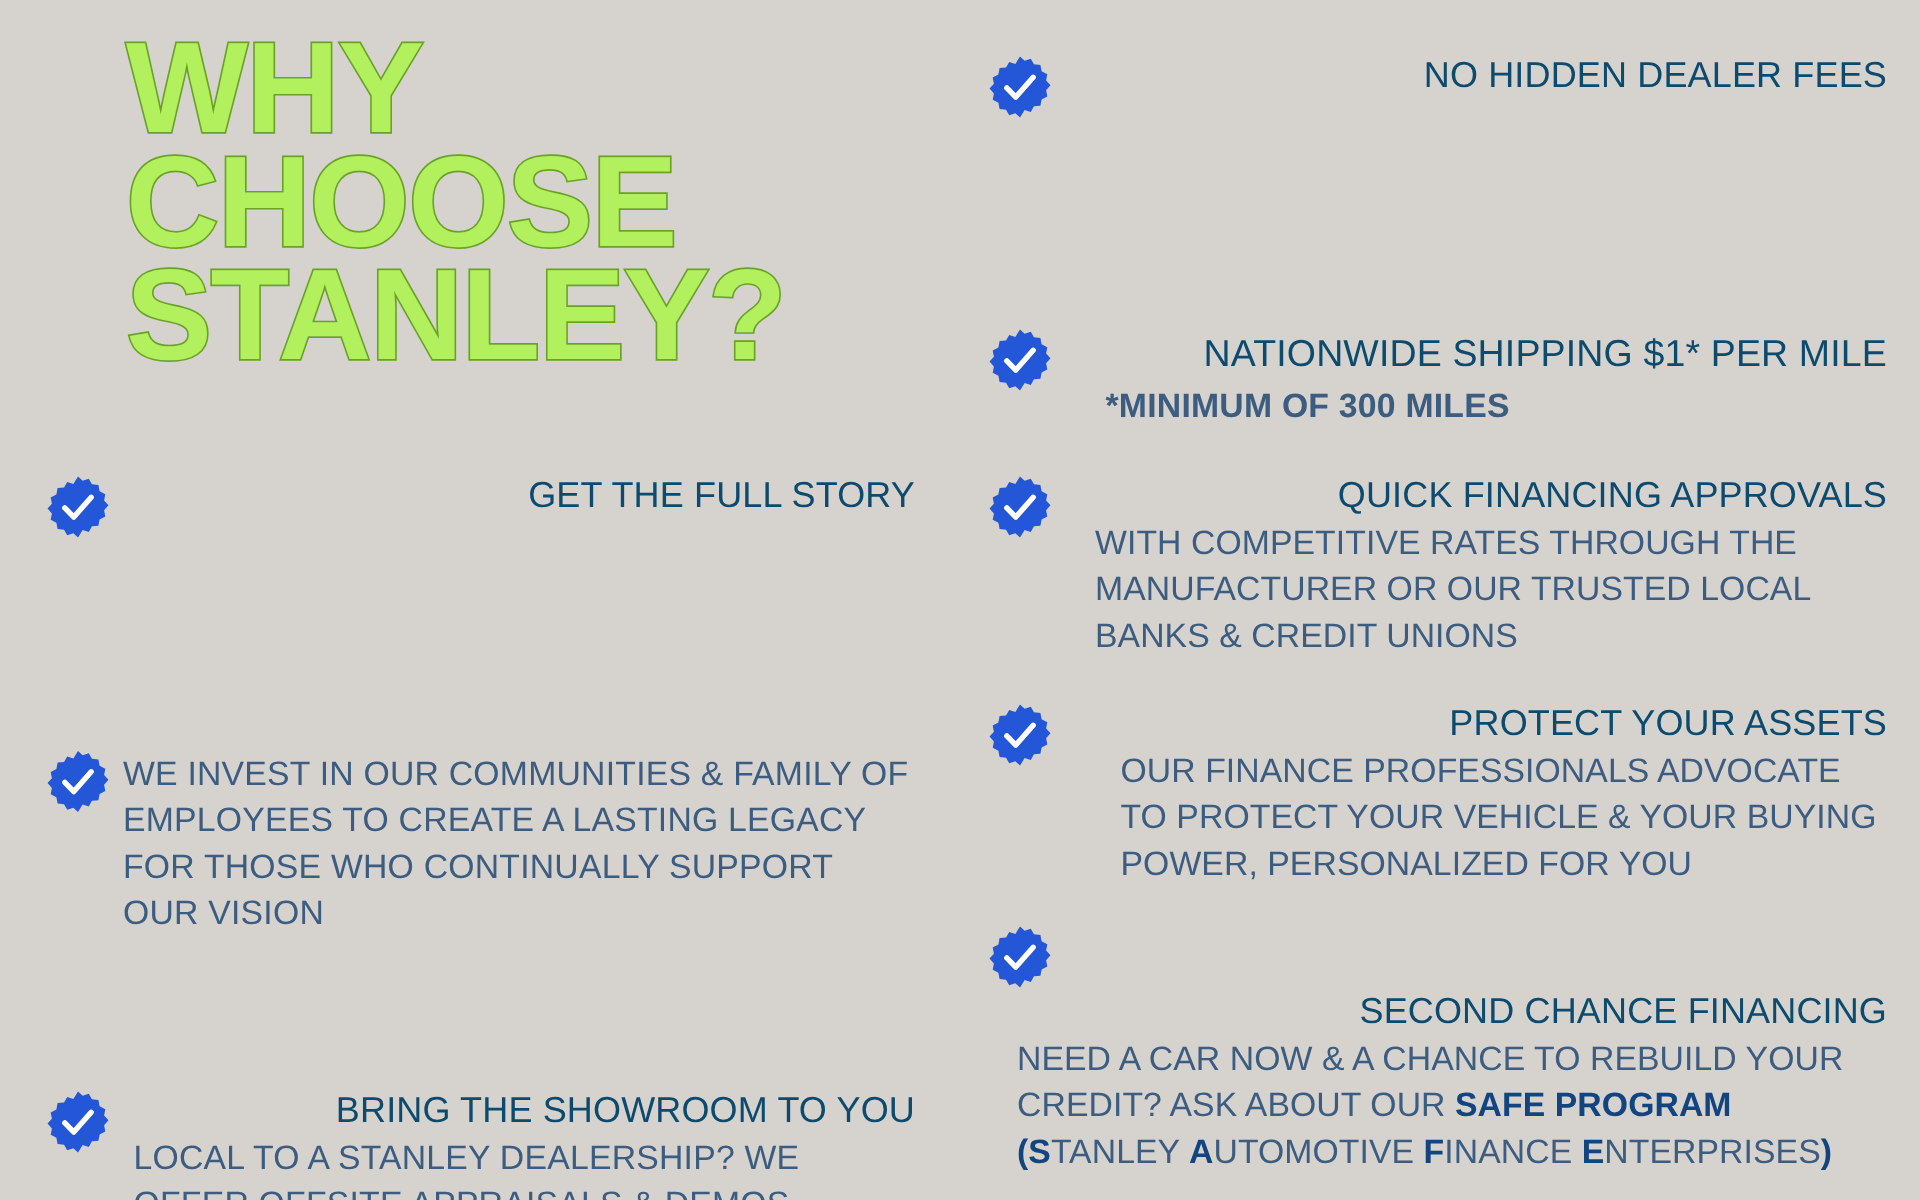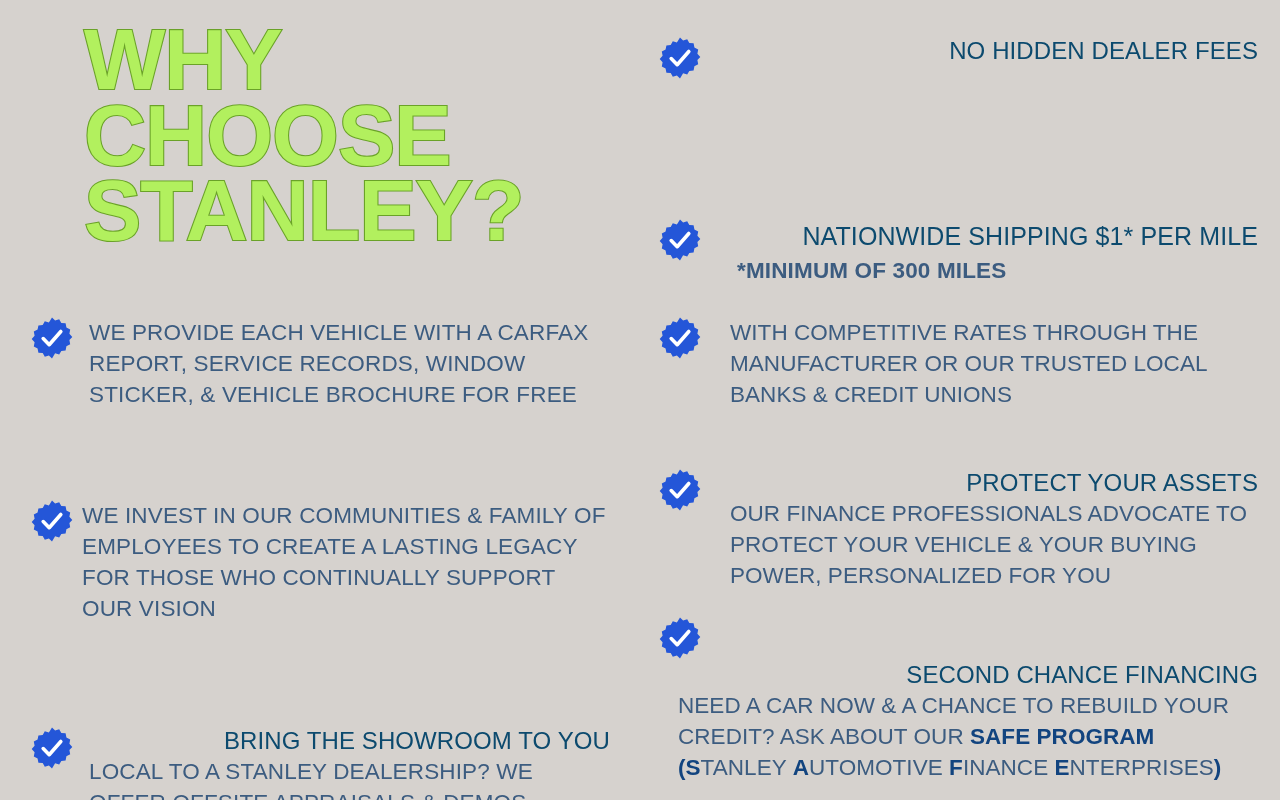--- a/index.html
+++ b/index.html
@@ -106,21 +106,21 @@
   #item-community       { left:30px;  top:499px; width:580px; }
   #item-showroom        { left:30px;  top:682px; width:580px;margin-top:44px; }
 
   #item-full-story .feature-text,
   #item-showroom .feature-text { padding-left:7px; }
 
   
   #item-fees       { left:658px; top:36px;  width:600px; }
   #item-shipping   { left:658px; top:188px; width:600px;margin-top:30px; }
   #item-financing  { left:658px; top:316px; width:600px; }
-  #item-protect    { left:658px; top:468px; width:600px; }
+  #item-protect    { left:658px; top:468px; width:600px;gap:17px; }
   #item-second     { left:658px; top:616px; width:600px;flex-direction:column; }
 
   #item-fees .feature-text,
   #item-shipping .feature-text,
   #item-financing .feature-text,
   #item-protect .feature-text,
   #item-second .feature-text { padding-left:20px; }
 
   #item-protect .feature-body,
   #item-fees .feature-body,
@@ -139,21 +139,21 @@
 STANLEY?</div>
 
     <div class="feature" id="item-full-story">
       <span class="badge">
         <svg viewBox="0 0 44 44" aria-hidden="true">
           <path fill="#2456d8" d="M22 1.6l3.1 2.9 4.1-1.3 2.1 3.7 4.3.4.8 4.2 3.8 2-.8 4.2 2.9 3.2-2.9 3.2.8 4.2-3.8 2-.8 4.2-4.3.4-2.1 3.7-4.1-1.3L22 42.4l-3.1-2.9-4.1 1.3-2.1-3.7-4.3-.4-.8-4.2-3.8-2 .8-4.2L1.7 23l2.9-3.2-.8-4.2 3.8-2 .8-4.2 4.3-.4 2.1-3.7 4.1 1.3z"></path>
           <path fill="none" stroke="#ffffff" stroke-width="3.6" stroke-linecap="round" stroke-linejoin="round" d="M13.2 22.6l6 6.1 11.6-13.2"></path>
         </svg>
       </span>
       <div class="feature-text">
-        <div class="feature-body">WE PROVIDE EACH VEHICLE WITH A CARFAX REPORT, SERVICE RECORDS, WINDOW STICKER, &amp; VEHICLE BROCHURE FOR FREE</div>
+        <div class="feature-title">GET THE FULL STORY</div>
       </div>
     </div>
 
     <div class="feature" id="item-community">
       <span class="badge">
         <svg viewBox="0 0 44 44" aria-hidden="true">
           <path fill="#2456d8" d="M22 1.6l3.1 2.9 4.1-1.3 2.1 3.7 4.3.4.8 4.2 3.8 2-.8 4.2 2.9 3.2-2.9 3.2.8 4.2-3.8 2-.8 4.2-4.3.4-2.1 3.7-4.1-1.3L22 42.4l-3.1-2.9-4.1 1.3-2.1-3.7-4.3-.4-.8-4.2-3.8-2 .8-4.2L1.7 23l2.9-3.2-.8-4.2 3.8-2 .8-4.2 4.3-.4 2.1-3.7 4.1 1.3z"></path>
           <path fill="none" stroke="#ffffff" stroke-width="3.6" stroke-linecap="round" stroke-linejoin="round" d="M13.2 22.6l6 6.1 11.6-13.2"></path>
         </svg>
       </span>
@@ -207,20 +207,21 @@
     </div>
 
     <div class="feature" id="item-financing">
       <span class="badge">
         <svg viewBox="0 0 44 44" aria-hidden="true">
           <path fill="#2456d8" d="M22 1.6l3.1 2.9 4.1-1.3 2.1 3.7 4.3.4.8 4.2 3.8 2-.8 4.2 2.9 3.2-2.9 3.2.8 4.2-3.8 2-.8 4.2-4.3.4-2.1 3.7-4.1-1.3L22 42.4l-3.1-2.9-4.1 1.3-2.1-3.7-4.3-.4-.8-4.2-3.8-2 .8-4.2L1.7 23l2.9-3.2-.8-4.2 3.8-2 .8-4.2 4.3-.4 2.1-3.7 4.1 1.3z"></path>
           <path fill="none" stroke="#ffffff" stroke-width="3.6" stroke-linecap="round" stroke-linejoin="round" d="M13.2 22.6l6 6.1 11.6-13.2"></path>
         </svg>
       </span>
       <div class="feature-text">
+        <div class="feature-title">QUICK FINANCING APPROVALS</div>
         <div class="feature-body">WITH COMPETITIVE RATES THROUGH THE MANUFACTURER OR OUR TRUSTED LOCAL BANKS &amp; CREDIT UNIONS</div>
       </div>
     </div>
 
     <div class="feature" id="item-protect">
       <span class="badge">
         <svg viewBox="0 0 44 44" aria-hidden="true">
           <path fill="#2456d8" d="M22 1.6l3.1 2.9 4.1-1.3 2.1 3.7 4.3.4.8 4.2 3.8 2-.8 4.2 2.9 3.2-2.9 3.2.8 4.2-3.8 2-.8 4.2-4.3.4-2.1 3.7-4.1-1.3L22 42.4l-3.1-2.9-4.1 1.3-2.1-3.7-4.3-.4-.8-4.2-3.8-2 .8-4.2L1.7 23l2.9-3.2-.8-4.2 3.8-2 .8-4.2 4.3-.4 2.1-3.7 4.1 1.3z"></path>
           <path fill="none" stroke="#ffffff" stroke-width="3.6" stroke-linecap="round" stroke-linejoin="round" d="M13.2 22.6l6 6.1 11.6-13.2"></path>
         </svg>

